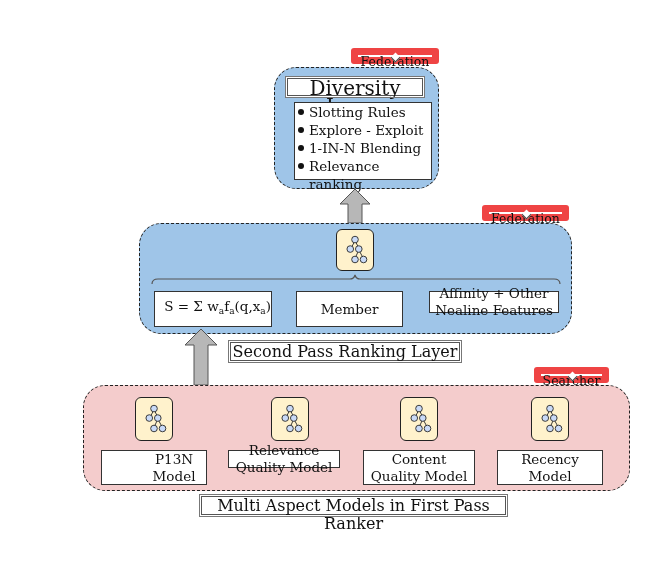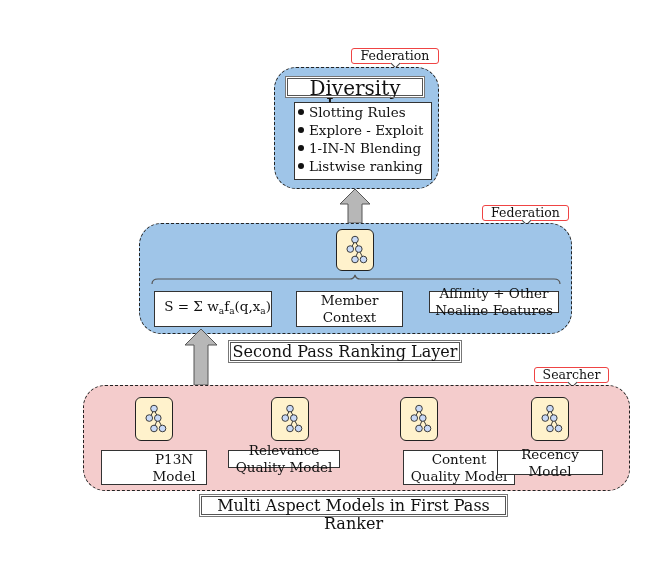--- a/index.html
+++ b/index.html
@@ -2,21 +2,21 @@
 <html><head>
 <meta charset="utf-8">
 <style>
   html, body { margin:0; padding:0; background:#ffffff; }
   body { width:659px; height:563px; position:relative; overflow:hidden;
          font-family:"DejaVu Serif","Liberation Serif",serif; color:#111; }
   .abs { position:absolute; box-sizing:border-box; }
   .panel { border:1.3px dashed #222; border-radius:22px; }
   .panel.blue { background:#9fc5e8; }
   .panel.pink { background:#f4cccc; }
-  .tag { background:#fff; border:1px solid #ef4444; border-radius:3px;
+  .tag { background:#fff; border:7px solid #ef4444; border-radius:3px;
          font-size:12.5px; text-align:center; line-height:14px; }
   .tag::after { content:""; position:absolute; left:50%; bottom:-4px; width:6px; height:6px;
          margin-left:-3px; background:#fff; border-right:1px solid #444; border-bottom:1px solid #444;
          transform:rotate(45deg); }
   .title { background:#fff; border:3px double #555; outline:1px solid #777; outline-offset:-1px;
            text-align:center; font-size:16px; line-height:18px; }
   .box { background:#fff; border:1px solid #333; text-align:center; font-size:13.5px; line-height:17px;
          display:flex; flex-direction:column; justify-content:center; }
   .icon { background:#fff2cc; border:1.3px solid #222; border-radius:6px; }
   .icon svg { display:block; width:100%; height:100%; }
@@ -49,21 +49,21 @@
 
 <div class="abs panel blue" style="left:274px;top:67px;width:165px;height:122px;"></div>
 
 <div class="abs title" style="left:285px;top:76px;width:140px;height:22px;font-size:20px;">Diversity Layer</div>
 
 <div class="abs box" style="left:294px;top:102px;width:138px;height:78px;text-align:left;justify-content:flex-start;">
   <ul class="bullets">
     <li>Slotting Rules</li>
     <li>Explore - Exploit</li>
     <li>1-IN-N Blending</li>
-    <li>Listwise ranking</li>
+    <li>Relevance ranking</li>
   </ul>
 </div>
 
 <svg class="abs" style="left:338px;top:188px;" width="34" height="36" viewBox="0 0 34 36">
   <polygon points="17,1 32,16 24,16 24,35 10,35 10,16 2,16" fill="#b7b7b7" stroke="#555" stroke-width="1"></polygon>
 </svg>
 
 <div class="abs tag" style="left:482px;top:205px;width:87px;height:16px;">Federation</div>
 
 <div class="abs panel blue" style="left:139px;top:223px;width:433px;height:111px;"></div>
@@ -77,21 +77,20 @@
 <svg class="abs" style="left:150px;top:272px;" width="412" height="16" viewBox="0 0 412 16">
   <path d="M2,12 Q2,7 8,7 L200,7 Q204,7 205,3 Q206,7 210,7 L404,7 Q410,7 410,12" fill="none" stroke="#555" stroke-width="1.2"></path>
 </svg>
 
 <div class="abs box" style="left:154px;top:291px;width:118px;height:36px;text-align:right;">
   <div><span>S = Σ w</span><sub>a</sub><span>f</span><sub>a</sub><span>(q,x</span><sub>a</sub><span>)</span></div>
 </div>
 
 <div class="abs box" style="left:296px;top:291px;width:107px;height:36px;">
   <div>Member</div>
-  <div>Context</div>
 </div>
 
 <div class="abs box" style="left:429px;top:291px;width:130px;height:22px;">
   <div>Affinity + Other</div>
   <div>Nealine Features</div>
 </div>
 
 <div class="abs title" style="left:228px;top:340px;width:234px;height:23px;">Second Pass Ranking Layer</div>
 
 <svg class="abs" style="left:183px;top:328px;" width="36" height="58" viewBox="0 0 36 58">
@@ -119,28 +118,28 @@
 <div class="abs box" style="left:228px;top:450px;width:112px;height:18px;">
   <div>Relevance</div>
   <div>Quality Model</div>
 </div>
 
 <div class="abs icon" style="left:400px;top:397px;width:38px;height:44px;">
   <svg viewBox="0 0 38 44">
       <use href="#tree" x="1" y="3"></use>
     </svg>
 </div>
-<div class="abs box" style="left:363px;top:450px;width:112px;height:35px;margin-left:40px;">
+<div class="abs box" style="left:363px;top:450px;width:112px;height:35px;">
   <div>Content</div>
   <div>Quality Model</div>
 </div>
 
 <div class="abs icon" style="left:531px;top:397px;width:38px;height:44px;">
   <svg viewBox="0 0 38 44">
       <use href="#tree" x="1" y="3"></use>
     </svg>
 </div>
-<div class="abs box" style="left:497px;top:450px;width:106px;height:25px;">
+<div class="abs box" style="left:497px;top:450px;width:106px;height:35px;">
   <div>Recency</div>
   <div>Model</div>
 </div>
 
 <div class="abs title" style="left:167px;top:494px;width:309px;height:23px;margin-left:32px;">Multi Aspect Models in First Pass Ranker</div>
 
 </body></html>

